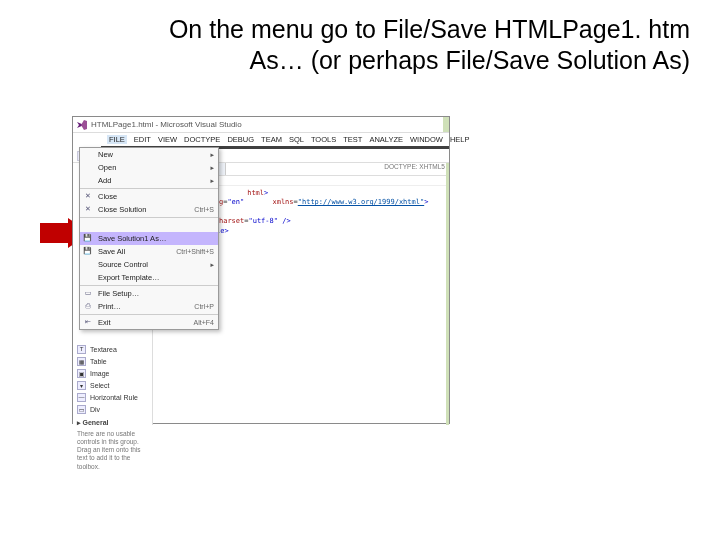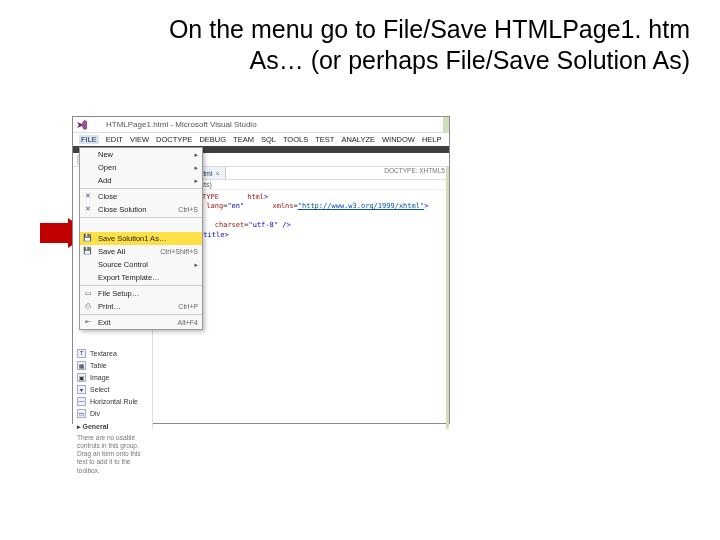--- a/index.html
+++ b/index.html
@@ -42,35 +42,36 @@
     width: 50px;
     height: 30px;
   }
   
   .vs-title {
     display: flex;
     align-items: center;
     height: 16px;
     padding: 0 4px;
     border-bottom: 1px solid #ddd;
-    gap: 19px;
+    gap: 4px;
   }
   .vs-logo {
     width: 10px; height: 10px;
     display: inline-flex; align-items: center; justify-content: center;
   }
   .vs-title-text { color: #555; font-size: 8px; }
   
   .vs-menubar {
     display: flex;
     gap: 7px;
     padding: 2px 6px;
     font-size: 7.5px;
     color: #222;
-    border-bottom: 7px solid #404040;
+    border-bottom: 3px solid #404040;
+    margin-left: 28px;
   }
   .vs-menubar span { cursor: default; }
   .vs-menubar .active { background:#d6e6f6; padding:0 2px; }
   
   .vs-toolbar {
     height: 14px;
     border-bottom: 1px solid #ddd;
     display:flex; align-items:center; gap:4px; padding:0 4px;
   }
   .tb-btn { width:10px; height:10px; background:#eef; border:1px solid #ccd; }
@@ -83,21 +84,21 @@
     background:#fff;
     position: relative;
     display:flex; flex-direction:column;
   }
   .vs-right { flex:1; position:relative; }
   
   .file-menu {
     position:absolute;
     top: 30px;
     left: 6px;
-    width: 124px;
+    width: 140px;
     background:#f8f8f8;
     border:1px solid #9a9a9a;
     box-shadow: 2px 2px 4px rgba(0,0,0,.25);
     font-size: 7.5px;
     z-index: 10;
   }
   .file-menu .mi {
     display:flex;
     align-items:center;
     height: 13px;
@@ -107,21 +108,21 @@
   }
   .file-menu .mi .ic {
     position:absolute; left:3px; top:1px; width:10px; height:10px;
     display:flex;align-items:center;justify-content:center; font-size:7px; color:#557;
   }
   .file-menu .mi .sc { margin-left:auto; color:#666; font-size:7px;}
   .file-menu hr { border:none; border-top:1px solid #ccc; margin:1px 0;}
   .file-menu .mi.arrow::after{
     content:"▸"; position:absolute; right:4px; font-size:7px; color:#555;
   }
-  .file-menu .mi.highlight { background:#fde047;margin-top:14px; }
+  .file-menu .mi.highlight { background:#c4b5fd;margin-top:14px; }
   
   .toolbox {
     position:absolute;
     top: 178px;
     left:0;
     width:80px;
     font-size:7px;
     padding:2px 4px;
   }
   .toolbox .trow { display:flex; align-items:center; gap:4px; height:12px; color:#333;}

